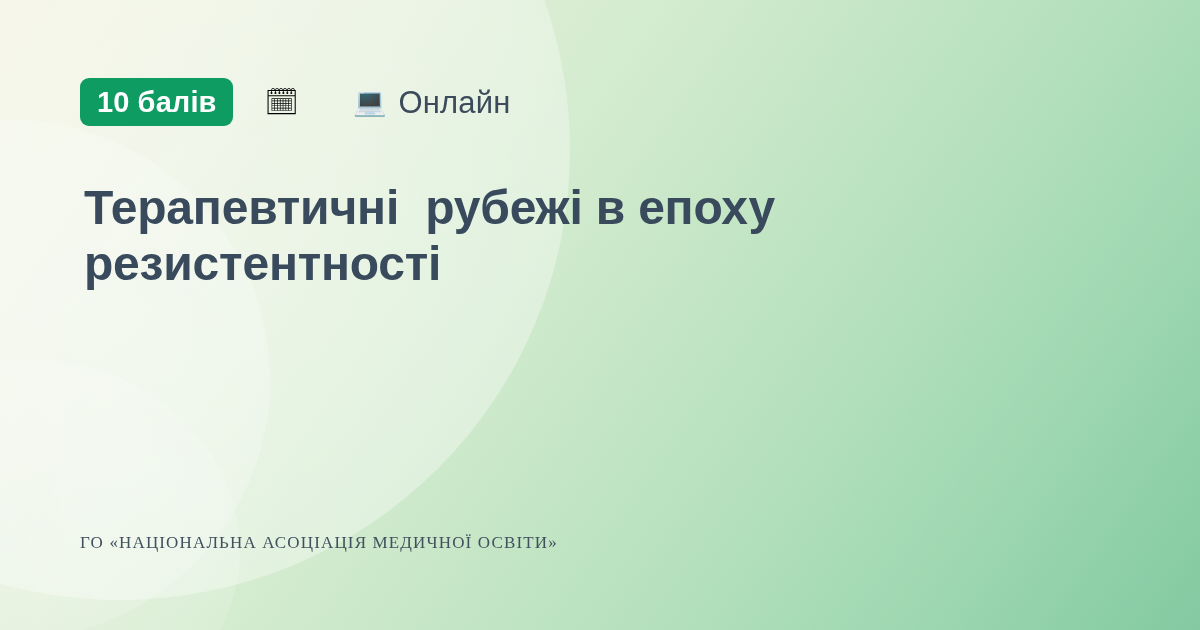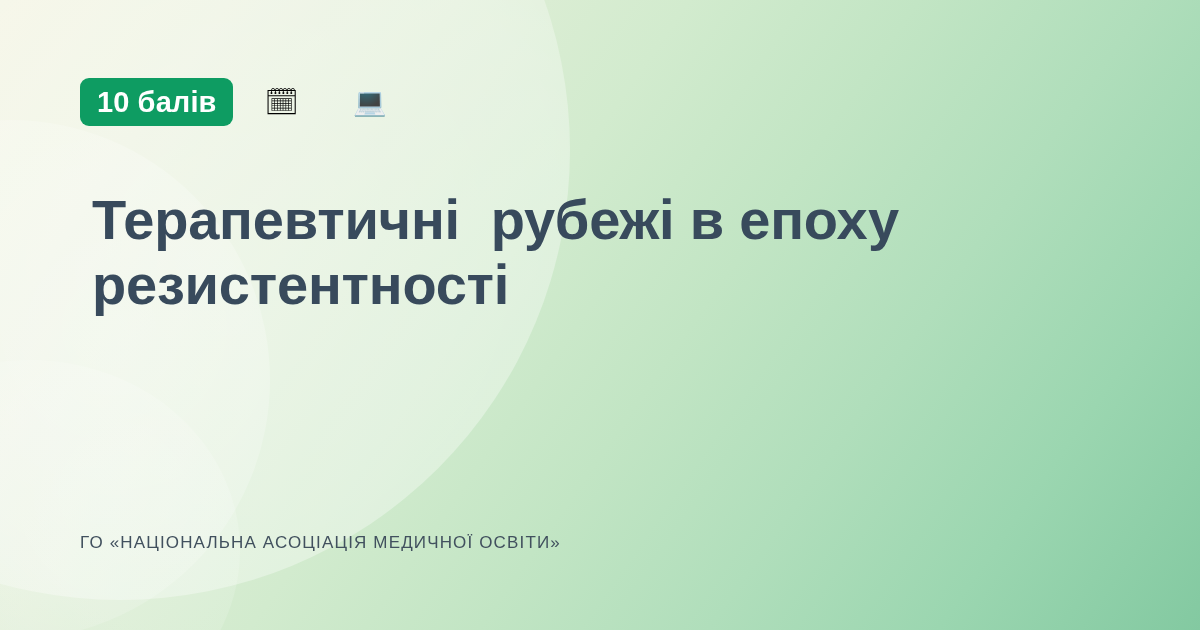--- a/index.html
+++ b/index.html
@@ -124,42 +124,43 @@
 
   .meta-text {
     font-size: 31px;
     color: #3c4b5b;
     line-height: 1;
     letter-spacing: 0.2px;
     white-space: pre;
   }
 
   .title {
-    margin: 12px;
+    margin: 4px;
     padding-top: 50px;
     max-width: 810px;
-    font-size: 56px;
+    font-size: 48px;
     font-weight: bold;
     line-height: 1.16;
     color: #384a5c;
     letter-spacing: -0.2px;
     white-space: pre-wrap;
   }
 
   .footer {
     position: absolute;
     left: 80px;
     bottom: 79px;
     font-size: 17px;
     font-weight: normal;
     color: #41505e;
     letter-spacing: 1.15px;
     text-transform: uppercase;
     line-height: 1;
     white-space: nowrap;
+    font-family: Liberation Serif, serif;
   }
 </style>
 </head>
 <body>
 
 <div class="canvas">
 
   <div class="blob-top-left"></div>
   <div class="blob-left-tail"></div>
   <div class="blob-bottom-left"></div>
@@ -169,20 +170,21 @@
     <div class="meta-row">
 
       <span class="badge">10 балів</span>
 
       <span class="meta-group date">
         <span class="emoji">🗓</span>
       </span>
 
       <span class="meta-group format">
         <span class="emoji">💻</span>
+        <span class="meta-text">Онлайн</span>
       </span>
 
     </div>
 
     <h1 class="title">Терапевтичні  рубежі в епоху резистентності</h1>
 
   </div>
 
   <div class="footer">ГО «Національна асоціація медичної освіти»</div>
 

